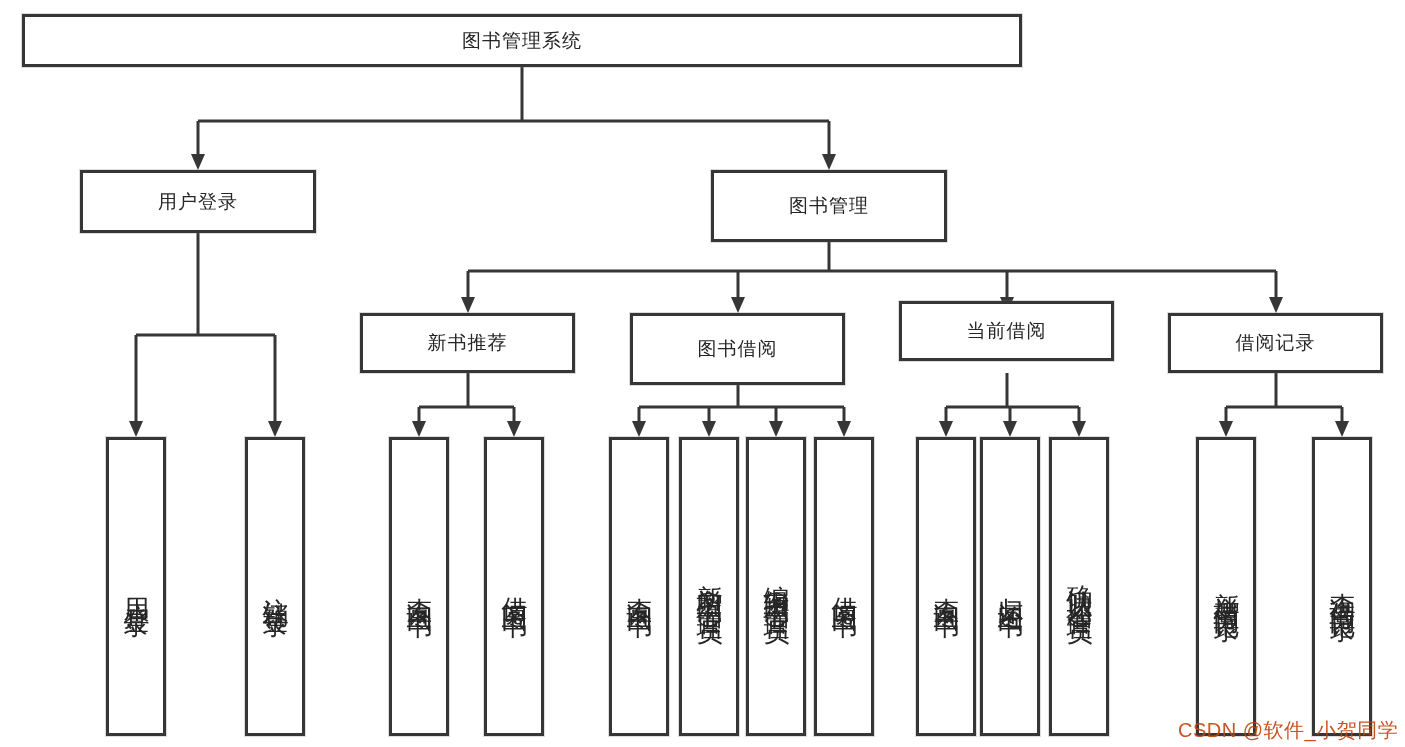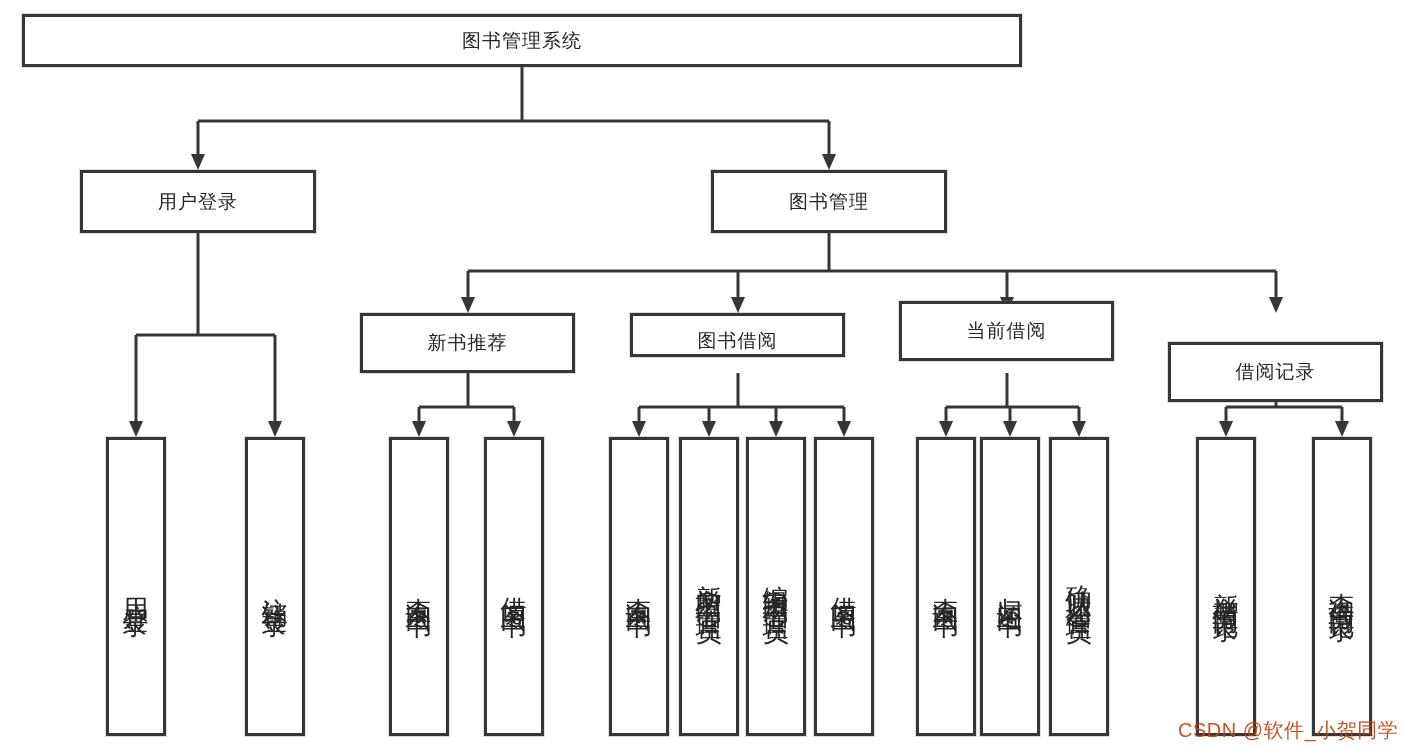--- a/index.html
+++ b/index.html
@@ -20,45 +20,46 @@
   .box {
     position: absolute;
     box-sizing: border-box;
     border: 3px solid #363636;
     background: #ffffff;
     display: flex;
     align-items: center;
     justify-content: center;
     color: #262626;
     box-shadow: 0 0 0 1px rgba(120,120,120,0.25);
+    font-family: Liberation Serif, serif;
   }
   .hlabel {
     font-size: 19px;
     letter-spacing: 1px;
     color: #262626;
     white-space: nowrap;
   }
   .vlabel {
     writing-mode: vertical-rl;
     text-orientation: upright;
     font-size: 26px;
     line-height: 1;
     letter-spacing: 5px;
     color: #262626;
   }
   
   .n-root  { left: 22px;   top: 14px;  width: 1000px; height: 53px; }
   
   .n-l2-0  { left: 80px;   top: 170px; width: 236px;  height: 63px; }
-  .n-l2-1  { left: 711px;  top: 170px; width: 236px;  height: 63px; }
+  .n-l2-1  { left: 711px;  top: 170px; width: 236px;  height: 72px; }
   
   .n-l3-0  { left: 360px;  top: 313px; width: 215px;  height: 60px; }
-  .n-l3-1  { left: 630px;  top: 313px; width: 215px;  height: 44px; align-items: flex-end; }
+  .n-l3-1  { left: 630px;  top: 313px; width: 215px;  height: 72px; }
   .n-l3-2  { left: 899px;  top: 301px; width: 215px;  height: 60px; }
-  .n-l3-3  { left: 1168px; top: 313px; width: 215px;  height: 60px; margin-top: 29px; }
+  .n-l3-3  { left: 1168px; top: 313px; width: 215px;  height: 60px; }
   
   .leaf    { top: 437px; width: 60px; height: 299px; }
   .n-a1 { left: 106px; }  .n-a2 { left: 245px; }
   .n-b1a { left: 389px; } .n-b1b { left: 484px; }
   .n-b2a { left: 609px; } .n-b2b { left: 679px; } .n-b2c { left: 746px; } .n-b2d { left: 814px; }
   .n-b3a { left: 916px; } .n-b3b { left: 980px; } .n-b3c { left: 1049px; }
   .n-b4a { left: 1196px; } .n-b4b { left: 1312px; }
   .watermark {
     position: absolute;
     left: 1178px;

